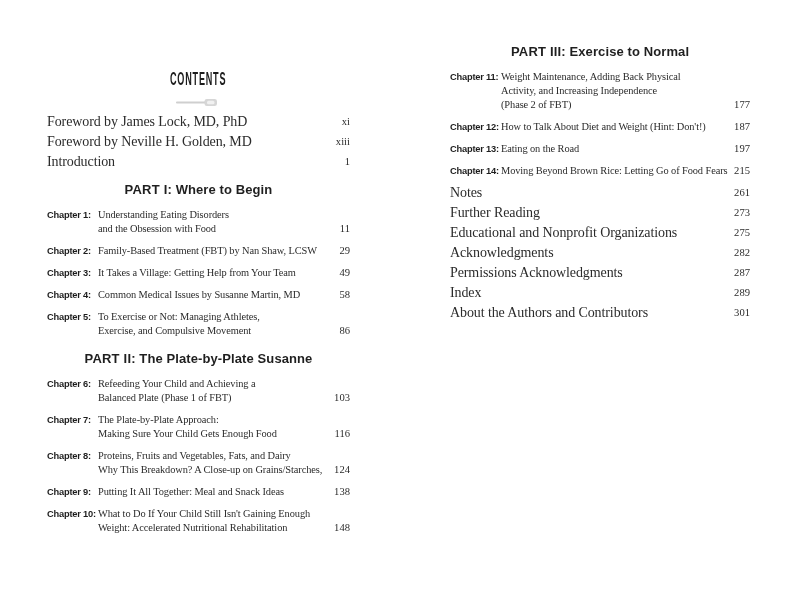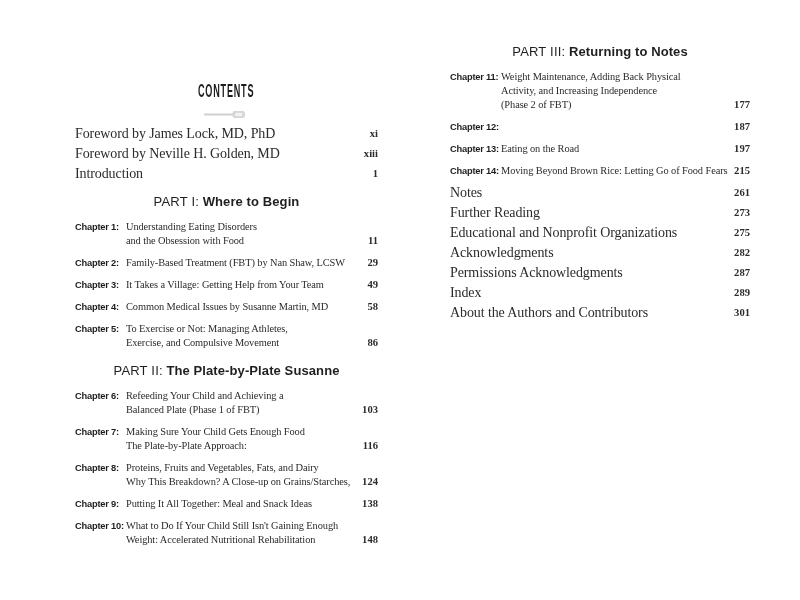--- a/index.html
+++ b/index.html
@@ -6,21 +6,21 @@
     margin: 0; padding: 0;
     width: 800px; height: 600px;
     overflow: hidden;
     background: #ffffff;
     font-family: "Liberation Serif", serif;
     color: #2b2b2b;
   }
   .page {
     position: absolute;
   }
-  #left-page  { left: 47px;  top: 84px; width: 303px; margin-left: 28px; }
+  #left-page  { left: 47px;  top: 72px; width: 303px; }
   #right-page { left: 450px; top: 44px; width: 300px; }
 
   
   .contents-title {
     text-align: center;
     height: 15px;
     line-height: 15px;
   }
   .contents-title span {
     display: inline-block;
@@ -52,21 +52,21 @@
   .part-heading {
     text-align: center;
     font-family: "Liberation Sans", sans-serif;
     font-size: 13px;
     line-height: 16px;
     color: #1f1f1f;
     margin-top: 13px;
     margin-bottom: 10px;
     white-space: nowrap;
   }
-  .part-label { font-weight: normal; letter-spacing: 0.2px; }
+  .part-label { font-weight: bold; letter-spacing: 0.2px; }
   .part-title { font-weight: bold;   letter-spacing: 0.1px; }
 
   
   .row {
     display: flex;
     align-items: flex-start;
     margin-bottom: 8px;
   }
   .ch-label {
     flex: none;
@@ -88,21 +88,20 @@
   .ch-title .tl { white-space: nowrap; }
   .num {
     flex: none;
     width: 28px;
     margin-left: auto;
     align-self: flex-end;
     text-align: right;
     font-size: 10.6px;
     line-height: 14px;
     padding-left: 4px;
-    font-weight: bold;
   }
   .part-section .chapters { margin-top: 10px; }
   .em-list { margin-top: 8px; }
 </style>
 </head>
 <body>
 
 <div>
 
   <div id="left-page" class="page">
@@ -180,22 +179,22 @@
               <span class="ch-label">Chapter 6:</span>
               <div class="ch-title">
                 <div class="tl">Refeeding Your Child and Achieving a</div>
                 <div class="tl">Balanced Plate (Phase 1 of FBT)</div>
               </div>
               <span class="num">103</span>
             </div>
             <div class="row">
               <span class="ch-label">Chapter 7:</span>
               <div class="ch-title">
+                <div class="tl">The Plate-by-Plate Approach:</div>
                 <div class="tl">Making Sure Your Child Gets Enough Food</div>
-                <div class="tl">The Plate-by-Plate Approach:</div>
               </div>
               <span class="num">116</span>
             </div>
             <div class="row">
               <span class="ch-label">Chapter 8:</span>
               <div class="ch-title">
                 <div class="tl">Proteins, Fruits and Vegetables, Fats, and Dairy</div>
                 <div class="tl">Why This Breakdown? A Close-up on Grains/Starches,</div>
               </div>
               <span class="num">124</span>
@@ -216,33 +215,36 @@
               <span class="num">148</span>
             </div>
           </div>
         </section>
       </div>
   </div>
 
   <div id="right-page" class="page">
     <div id="right-parts">
         <section class="part-section">
-          <div class="part-heading" style="margin-top: 0px;"><span class="part-label">PART III:</span> <span class="part-title">Returning to Notes</span></div>
+          <div class="part-heading" style="margin-top: 0px;"><span class="part-label">PART III:</span> <span class="part-title">Exercise to Normal</span></div>
           <div class="chapters">
             <div class="row">
               <span class="ch-label">Chapter 11:</span>
               <div class="ch-title">
                 <div class="tl">Weight Maintenance, Adding Back Physical</div>
                 <div class="tl">Activity, and Increasing Independence</div>
                 <div class="tl">(Phase 2 of FBT)</div>
               </div>
               <span class="num">177</span>
             </div>
             <div class="row">
               <span class="ch-label">Chapter 12:</span>
+              <div class="ch-title">
+                <div class="tl">How to Talk About Diet and Weight (Hint: Don't!)</div>
+              </div>
               <span class="num">187</span>
             </div>
             <div class="row">
               <span class="ch-label">Chapter 13:</span>
               <div class="ch-title">
                 <div class="tl">Eating on the Road</div>
               </div>
               <span class="num">197</span>
             </div>
             <div class="row">

